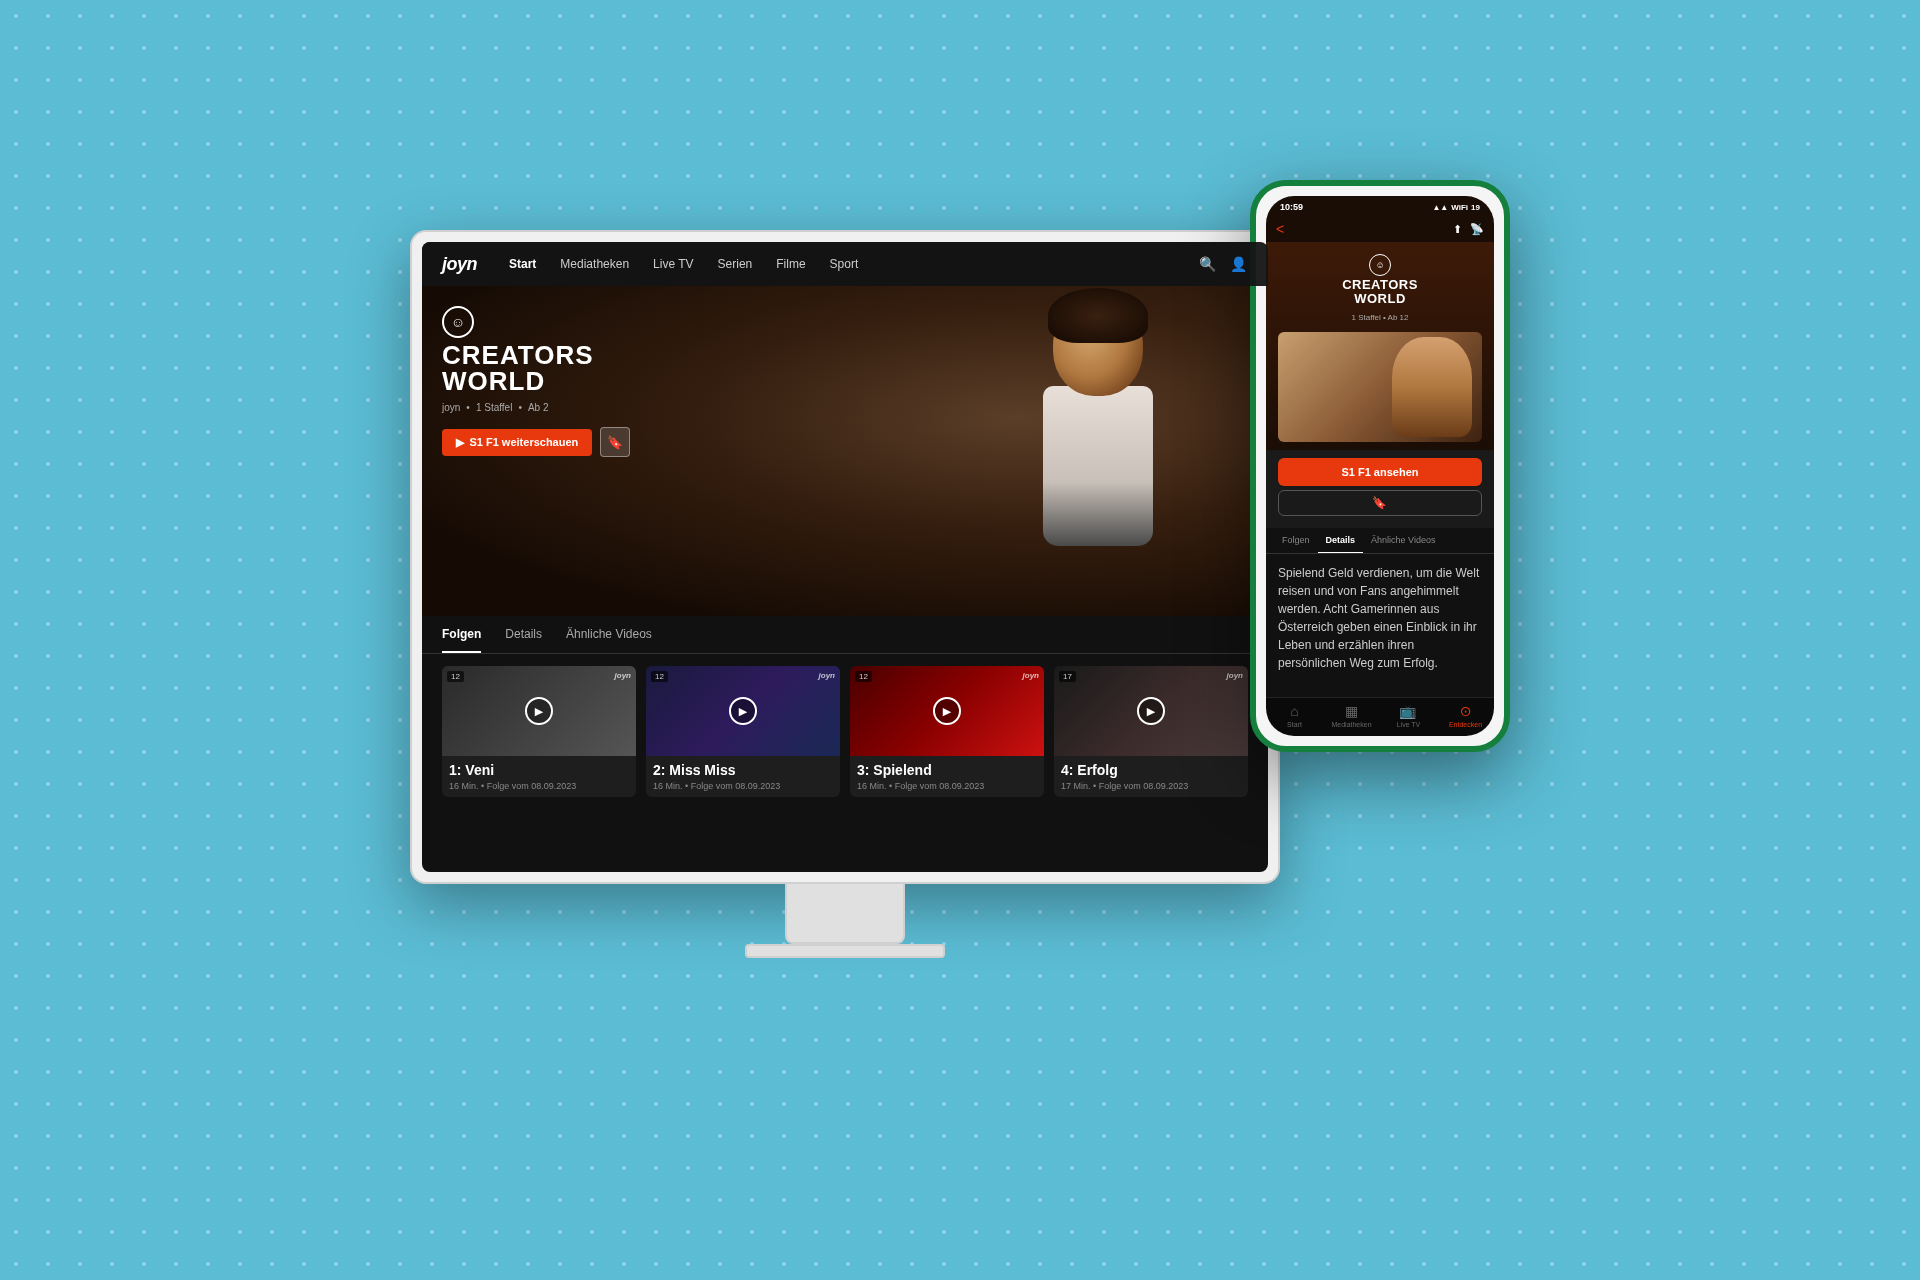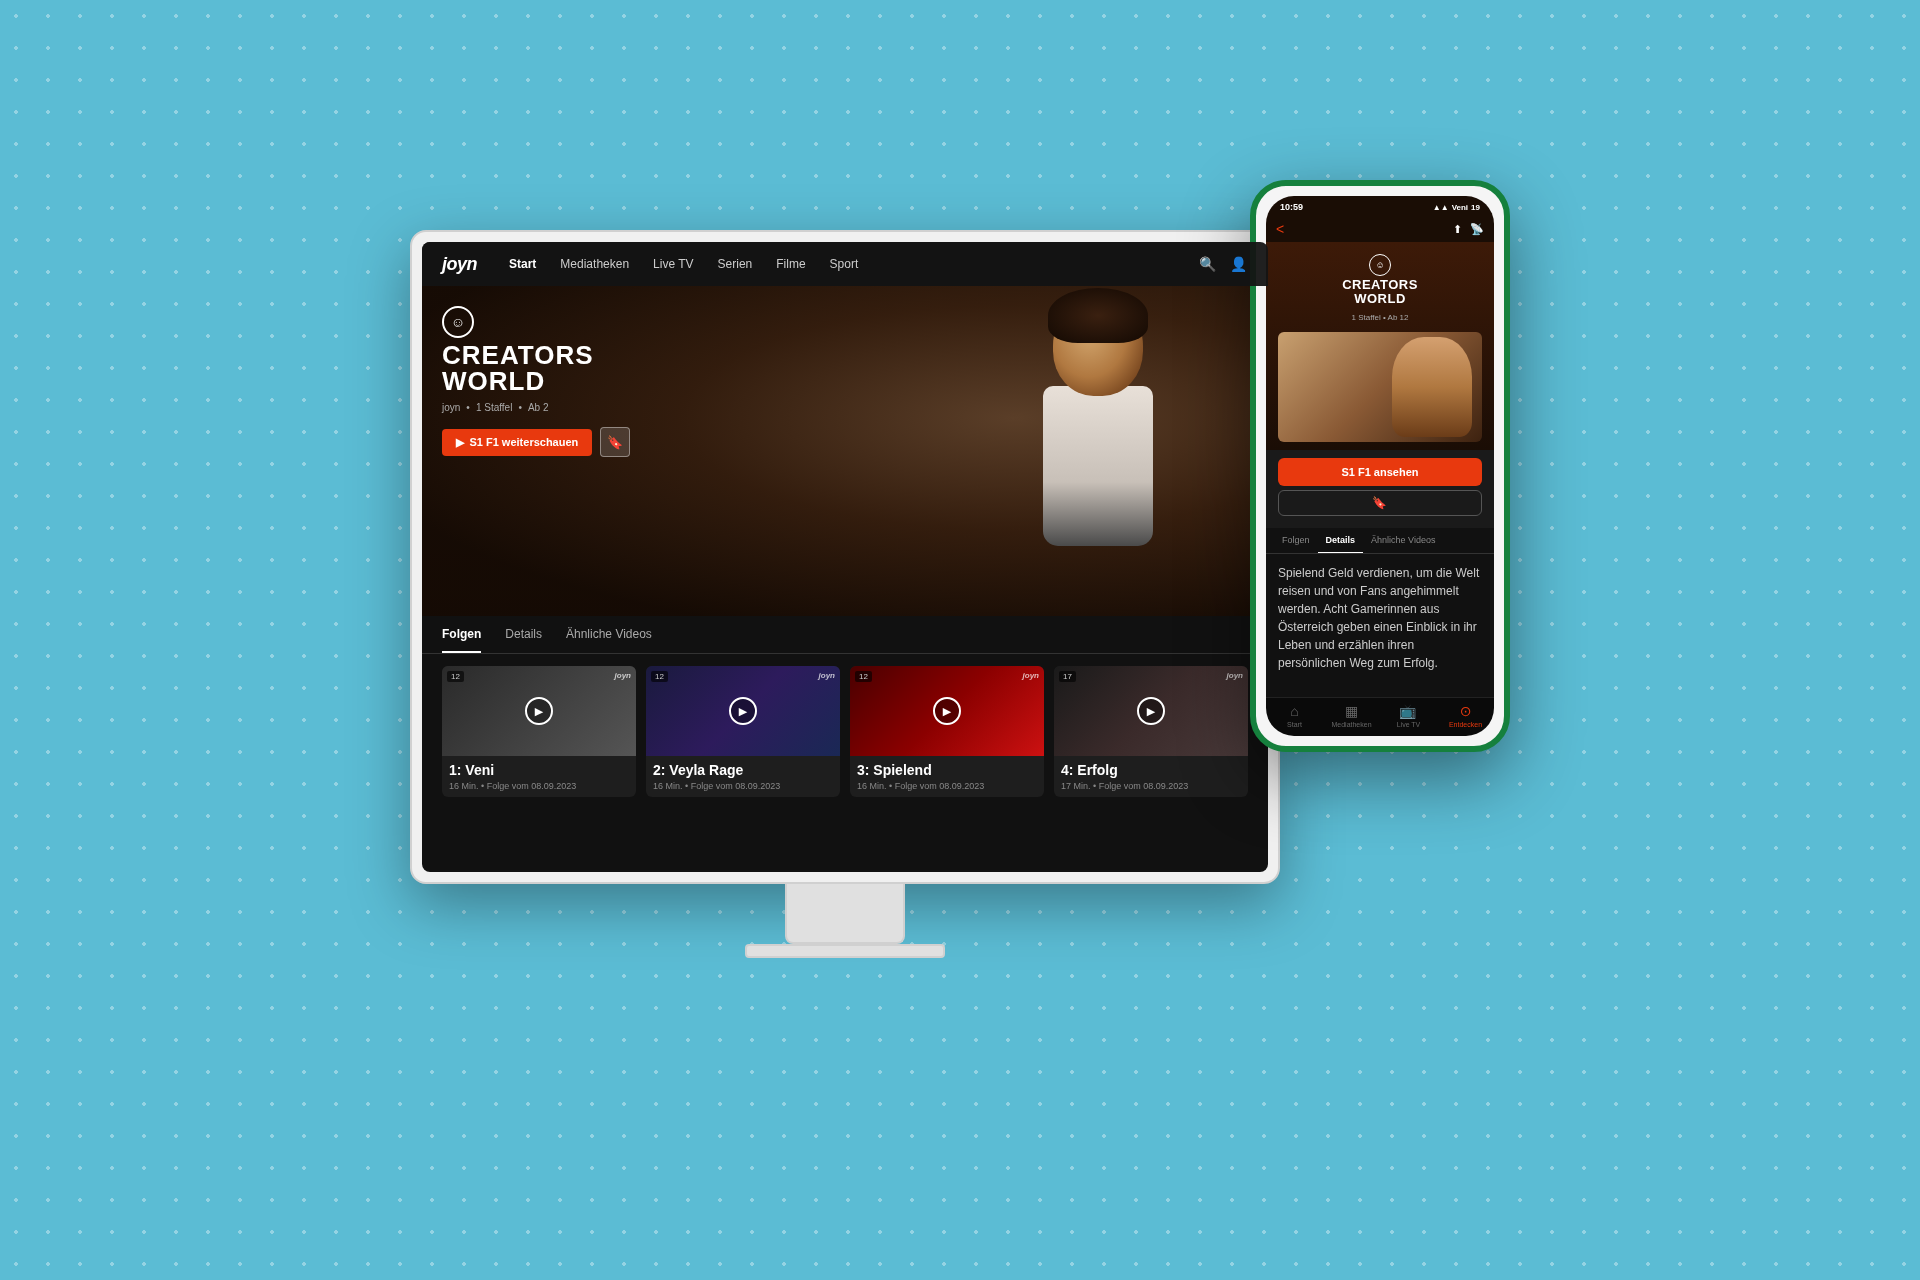--- a/index.html
+++ b/index.html
@@ -672,21 +672,21 @@
               </div>
             </div>
 
             <div class="episode-card">
               <div class="episode-thumb ep2-bg">
                 <span class="ep-badge">12</span>
                 <span class="ep-brand">joyn</span>
                 <div class="play-btn-thumb">▶</div>
               </div>
               <div class="episode-info">
-                <div class="ep-title">2: Veyla Rage</div>
+                <div class="ep-title">2: Miss Miss</div>
                 <div class="ep-meta">
                   <span>16 Min.</span> • <span>Folge vom 08.09.2023</span>
                 </div>
               </div>
             </div>
 
             <div class="episode-card">
               <div class="episode-thumb ep3-bg">
                 <span class="ep-badge">12</span>
                 <span class="ep-brand">joyn</span>
@@ -724,21 +724,21 @@
   </div>
 
   <div class="phone-wrapper">
     <div class="phone-frame">
       <div class="phone-screen">
 
         <div class="phone-status-bar">
           <span>10:59</span>
           <div class="status-icons">
             <span>▲▲</span>
-            <span>Veni</span>
+            <span>WiFi</span>
             <span>19</span>
           </div>
         </div>
 
         <div class="phone-nav">
           <span class="phone-nav-back">&lt;</span>
           <div class="phone-nav-icons">
             <span class="phone-nav-icon">⬆</span>
             <span class="phone-nav-icon">📡</span>
           </div>

